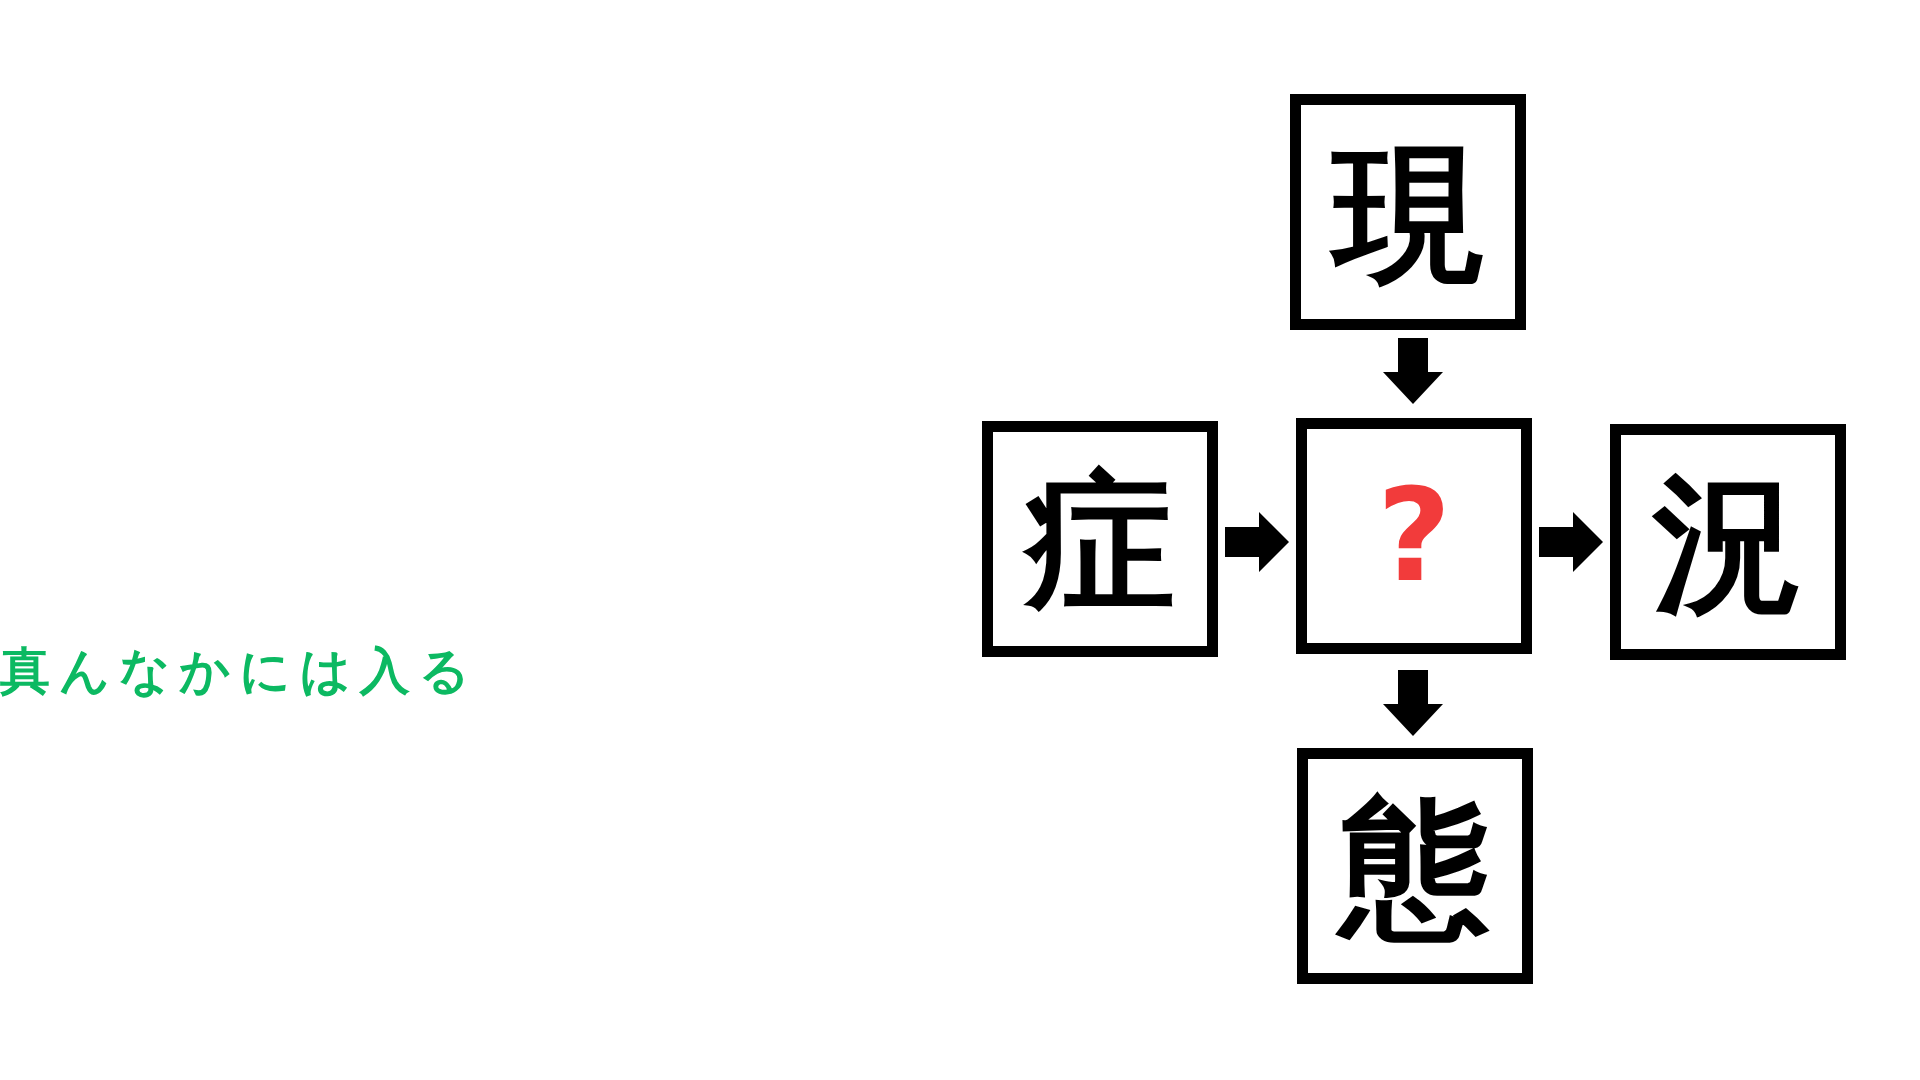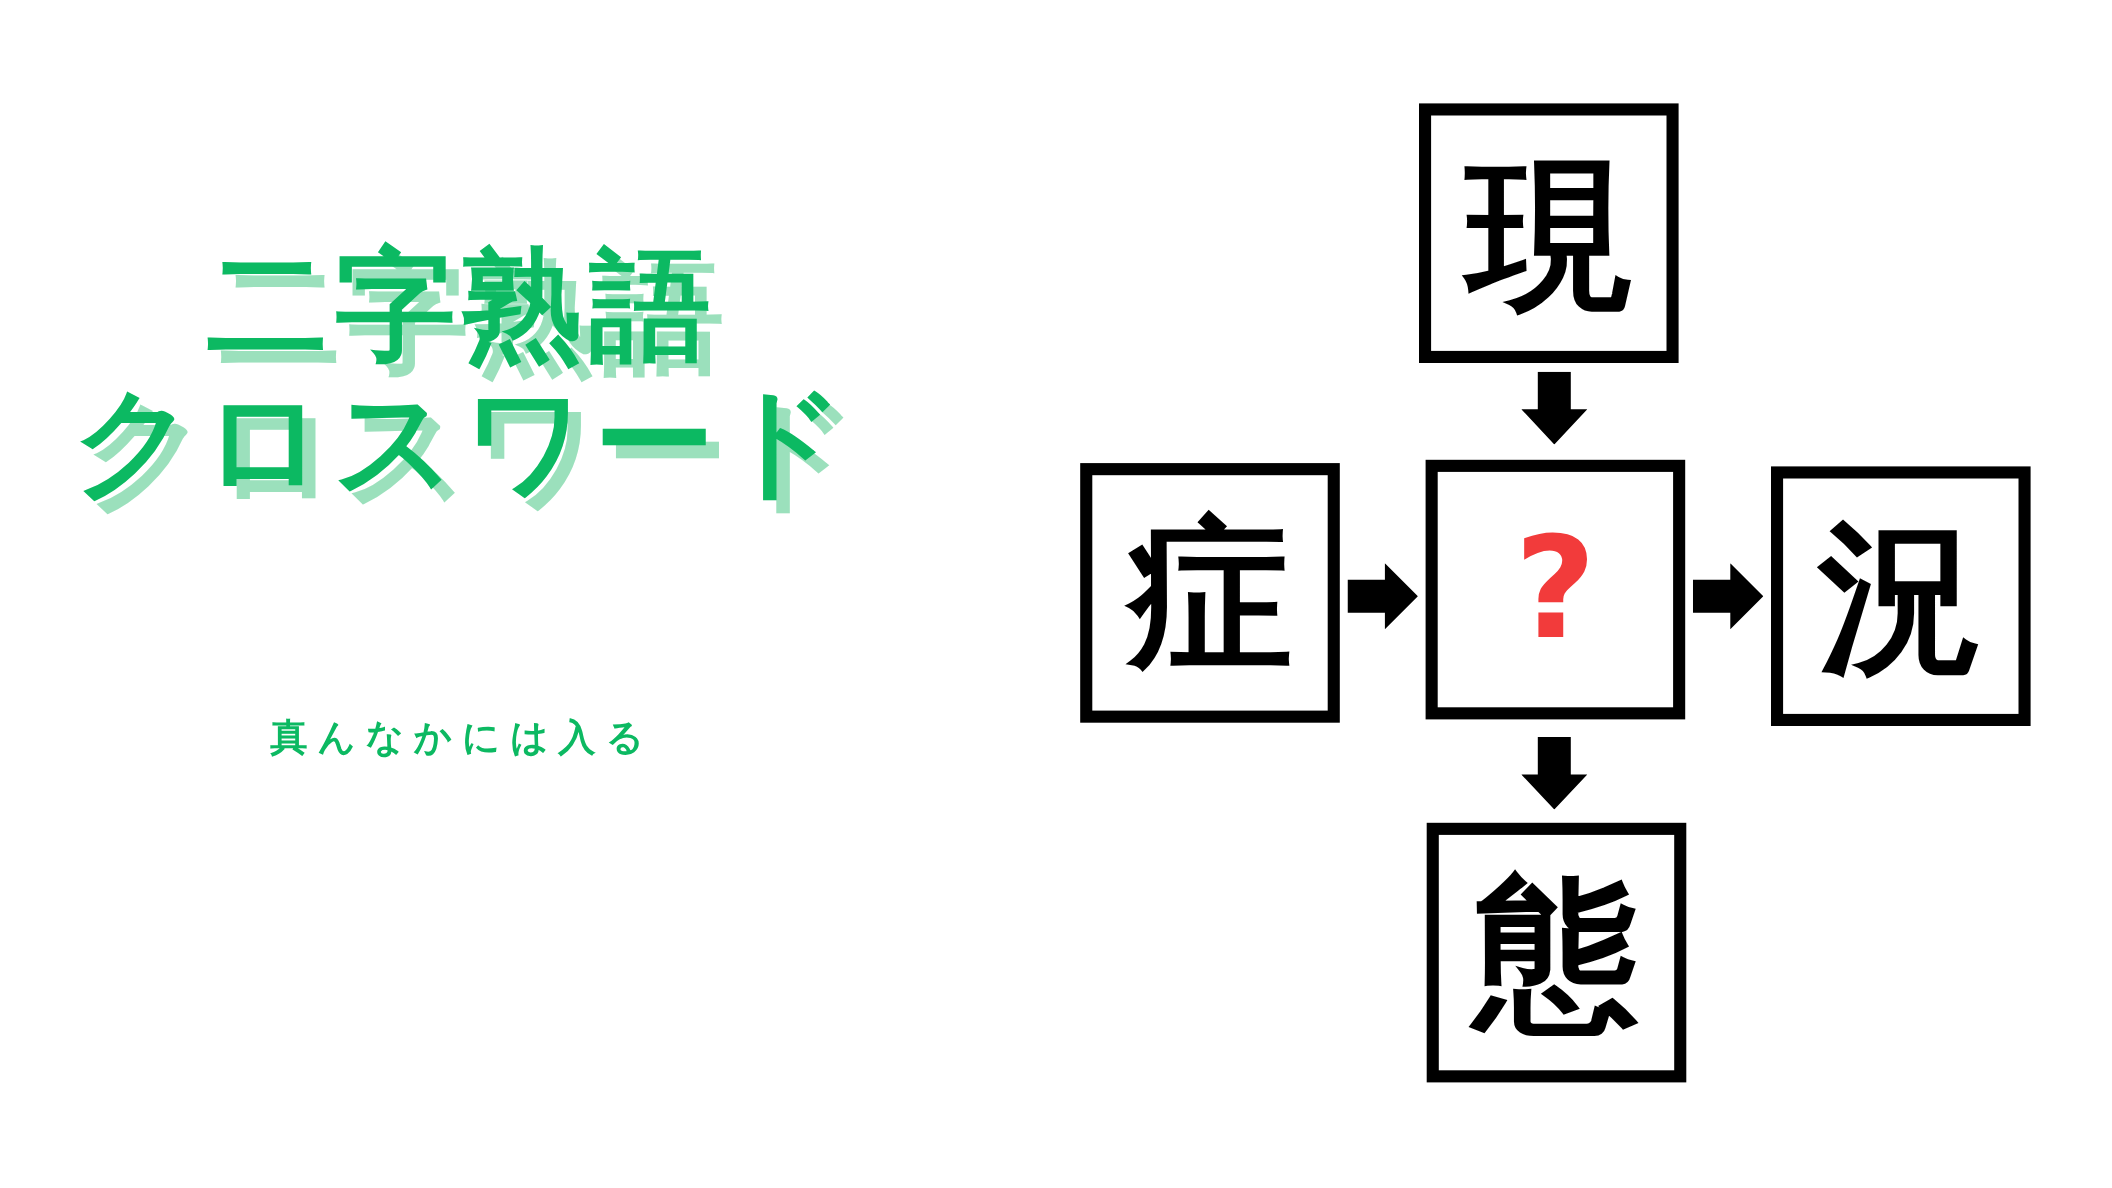--- a/index.html
+++ b/index.html
@@ -31,22 +31,21 @@
     text-align:center;
     font-size:110px;line-height:124px;
     font-weight:bold;
     letter-spacing:6px;
     color:var(--green);
     text-shadow:12px 12px 0 var(--green-shadow);
   }
   .title-line{display:block;white-space:nowrap;}
   .subtitle{
     position:absolute;left:0;top:640px;width:840px;margin:0;
-    text-align:center;
-    font-size:34px;line-height:62px;
+    font-size:50px;line-height:62px;
     font-weight:bold;
     letter-spacing:9px;
     color:var(--green);
   }
   .subtitle-line{display:block;white-space:nowrap;}
 
   
   .puzzle{position:absolute;left:0;top:0;width:1920px;height:1080px;}
   .cell{
     position:absolute;
@@ -78,24 +77,20 @@
   .arrow-right-1{left:1225px;top:512px;width:64px;height:60px;}
   .arrow-right-2{left:1539px;top:512px;width:64px;height:60px;}
   .arrow-down-2 {left:1383px;top:670px;width:60px;height:66px;}
 </style>
 </head>
 <body>
 
 <div class="stage">
 
   <div class="left-panel">
-    <h1 class="title">
-      <span class="title-line">二字熟語</span>
-      <span class="title-line">クロスワード</span>
-    </h1>
     <p class="subtitle">
       <span class="subtitle-line">真んなかには入る</span>
     </p>
   </div>
 
   <div class="puzzle">
 
     <div class="cell cell-top">
       <span class="glyph">現</span>
     </div>

